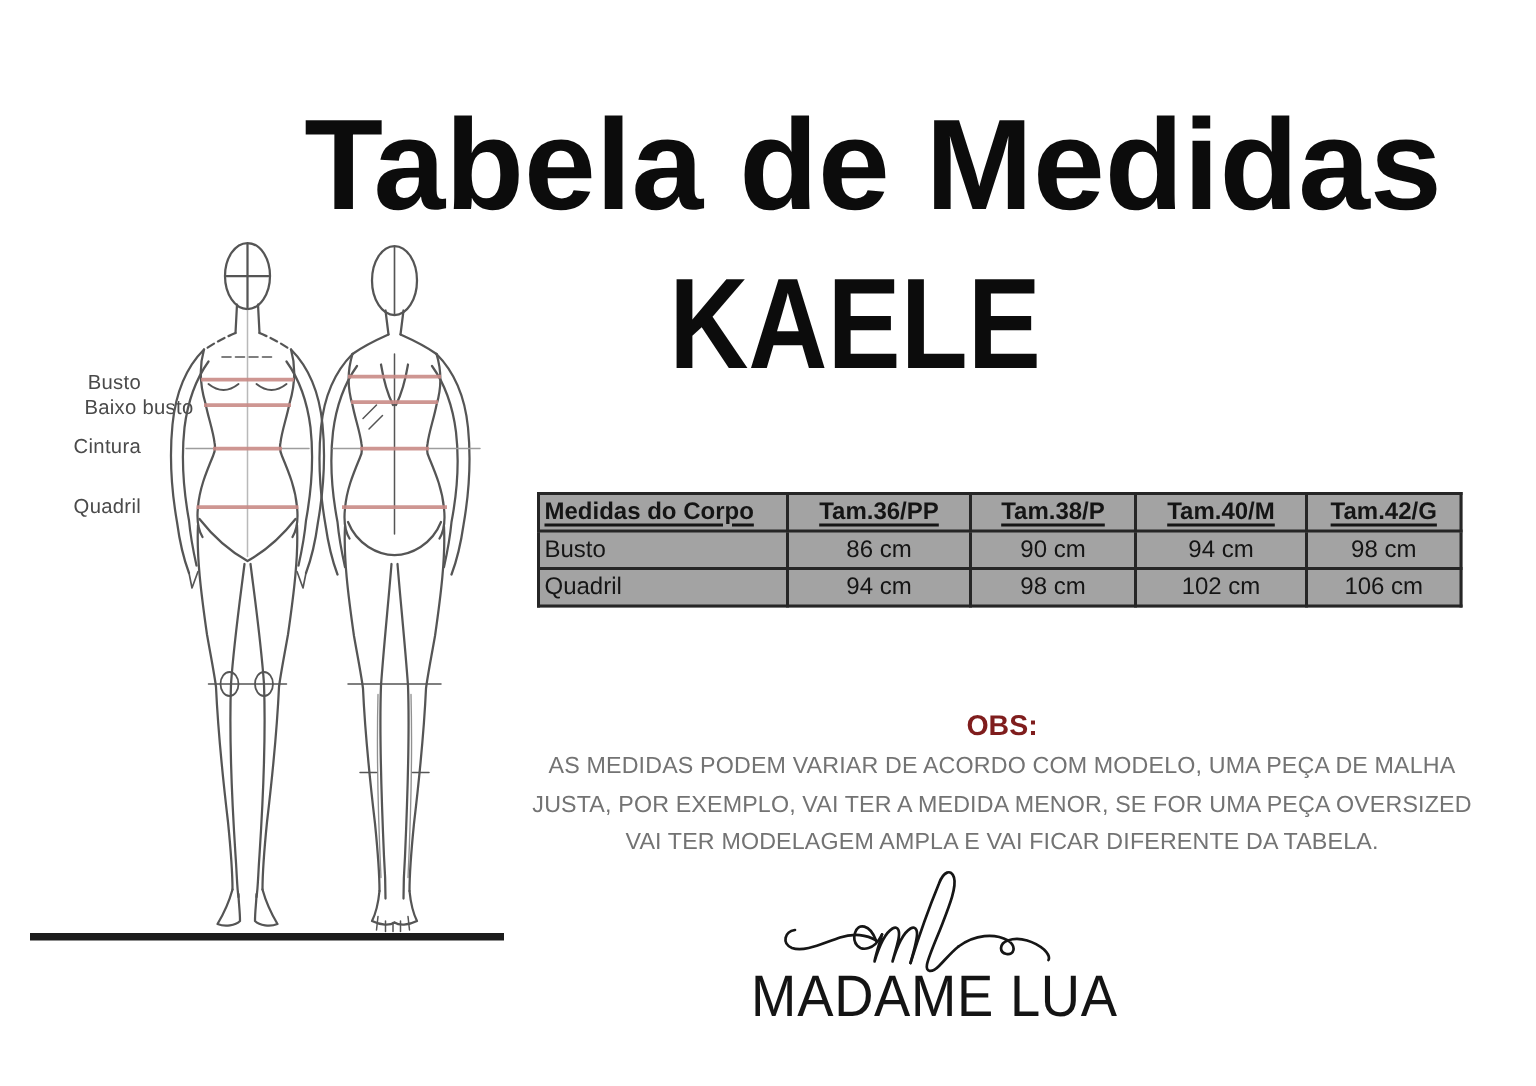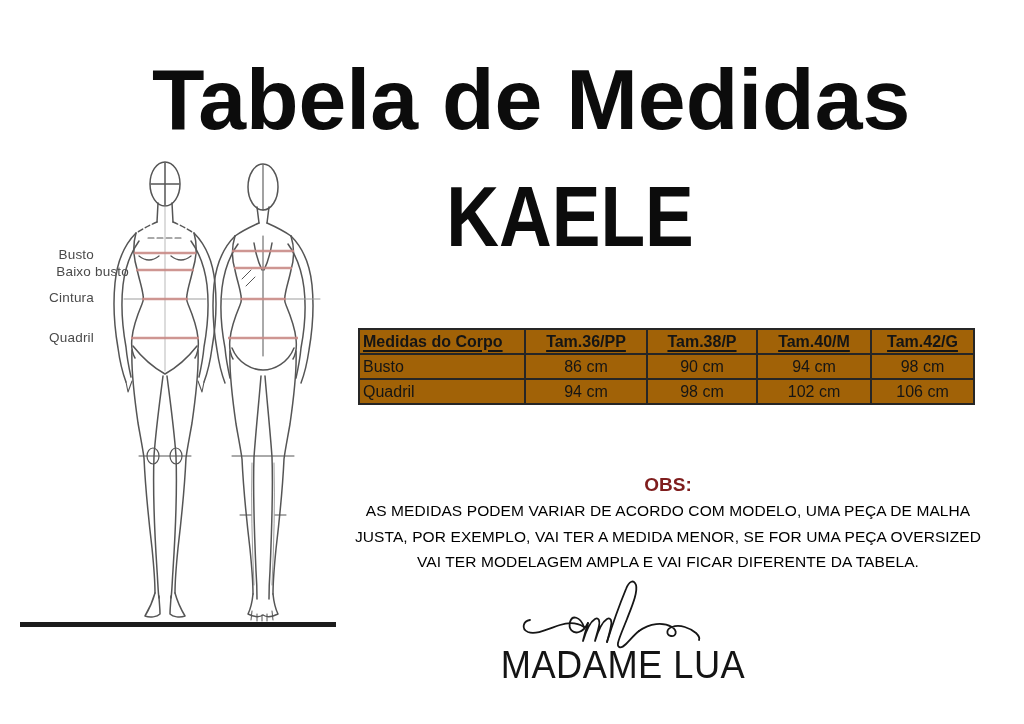--- a/index.html
+++ b/index.html
@@ -1,43 +1,43 @@
 <!DOCTYPE html>
 <html><head>
 <meta charset="utf-8">
 <style>
   html,body{margin:0;padding:0;background:#ffffff;}
   .canvas{position:relative;width:1024px;height:724px;background:#ffffff;overflow:hidden;
           font-family:"Liberation Sans", sans-serif;color:#111;}
 
-  .page-title{position:absolute;left:152px;top:56px;width:860px;
+  .page-title{position:absolute;left:152px;top:67px;width:860px;text-align:center;
               font-size:86px;font-weight:700;line-height:1;color:#0c0c0c;white-space:nowrap;}
   .product-name{position:absolute;left:140px;top:173px;width:860px;text-align:center;
                 font-size:86px;font-weight:700;line-height:1;color:#0c0c0c;
                 transform:scaleX(0.85);}
 
   .fig-label{position:absolute;width:94px;text-align:right;font-size:13.5px;color:#4a4a4a;
              letter-spacing:0.2px;}
 
   .croquis{position:absolute;left:18px;top:143px;}
   .ground-line{position:absolute;left:20px;top:622px;width:316px;height:5px;background:#1c1c1c;}
 
   table.size-table{position:absolute;left:358px;top:328px;width:615px;border-collapse:collapse;
-                   table-layout:fixed;background:#a16207;padding-left:24px;}
+                   table-layout:fixed;background:#a3a3a3;padding-left:24px;}
   table.size-table th, table.size-table td{border:2px solid #262626;font-size:16px;height:21px;
                    padding:1px 3px;color:#151515;vertical-align:middle;overflow:hidden;white-space:nowrap;}
   table.size-table th{font-weight:700;text-decoration:underline;text-decoration-thickness:1.6px;
                    text-underline-offset:3px;}
   .al{text-align:left;padding-left:5px;}
   .ac{text-align:center;margin-top:44px;}
 
   .obs-heading{position:absolute;left:368px;top:474px;width:600px;text-align:center;
                font-size:19px;font-weight:700;color:#7f1d1d;}
   .obs-body{position:absolute;left:338px;top:498px;width:660px;text-align:center;
-            font-size:15.5px;line-height:25.5px;color:#000000;white-space:pre-line;letter-spacing:0.1px;}
+            font-size:15.5px;line-height:25.5px;color:#737373;white-space:pre-line;letter-spacing:0.1px;}
 
   .monogram{position:absolute;left:520px;top:576px;}
   .brand-name{position:absolute;left:473px;top:645px;width:300px;text-align:center;
               font-size:39px;font-weight:400;line-height:1;color:#141414;
               transform:scaleX(0.93);letter-spacing:0.5px;white-space:nowrap;}
 </style>
 </head>
 <body>
 
 <div class="canvas">

